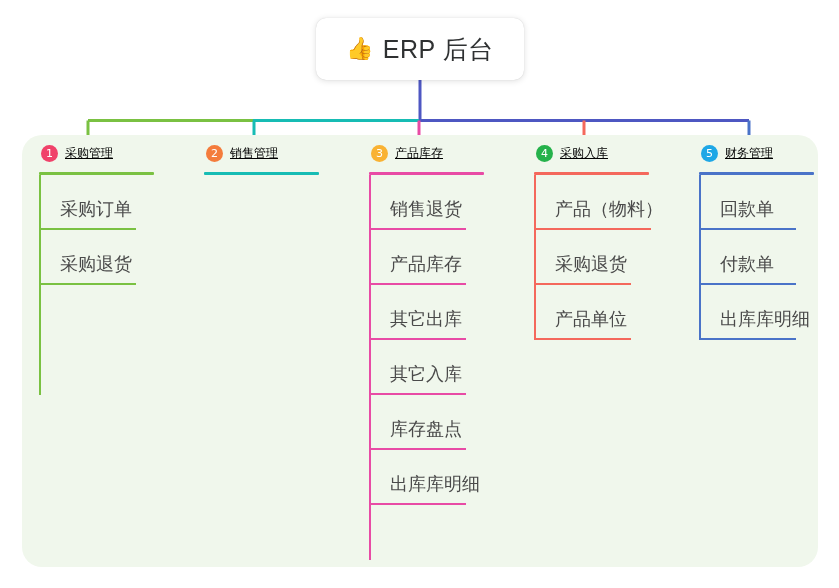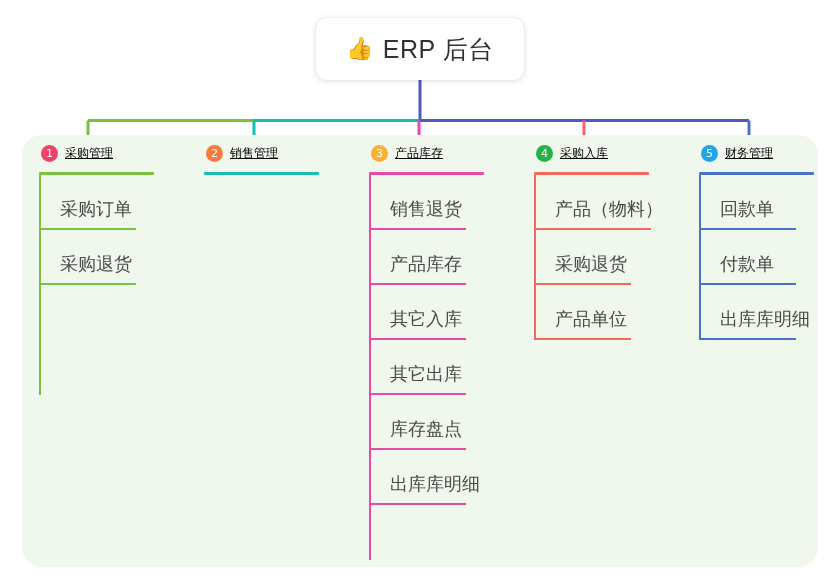--- a/index.html
+++ b/index.html
@@ -217,25 +217,25 @@
           <div class="branch-spine" style="background: rgb(232, 75, 165); height: 385px;"></div>
           <div class="leaf">
             <span class="leaf-label">销售退货</span>
             <div class="leaf-rule" style="background: rgb(232, 75, 165);"></div>
           </div>
           <div class="leaf">
             <span class="leaf-label">产品库存</span>
             <div class="leaf-rule" style="background: rgb(232, 75, 165);"></div>
           </div>
           <div class="leaf">
+            <span class="leaf-label">其它出库</span>
+            <div class="leaf-rule" style="background: rgb(232, 75, 165);"></div>
+          </div>
+          <div class="leaf">
             <span class="leaf-label">其它入库</span>
-            <div class="leaf-rule" style="background: rgb(232, 75, 165);"></div>
-          </div>
-          <div class="leaf">
-            <span class="leaf-label">其它出库</span>
             <div class="leaf-rule" style="background: rgb(232, 75, 165);"></div>
           </div>
           <div class="leaf">
             <span class="leaf-label">库存盘点</span>
             <div class="leaf-rule" style="background: rgb(232, 75, 165);"></div>
           </div>
           <div class="leaf">
             <span class="leaf-label">出库库明细</span>
             <div class="leaf-rule" style="background: rgb(232, 75, 165);"></div>
           </div>

